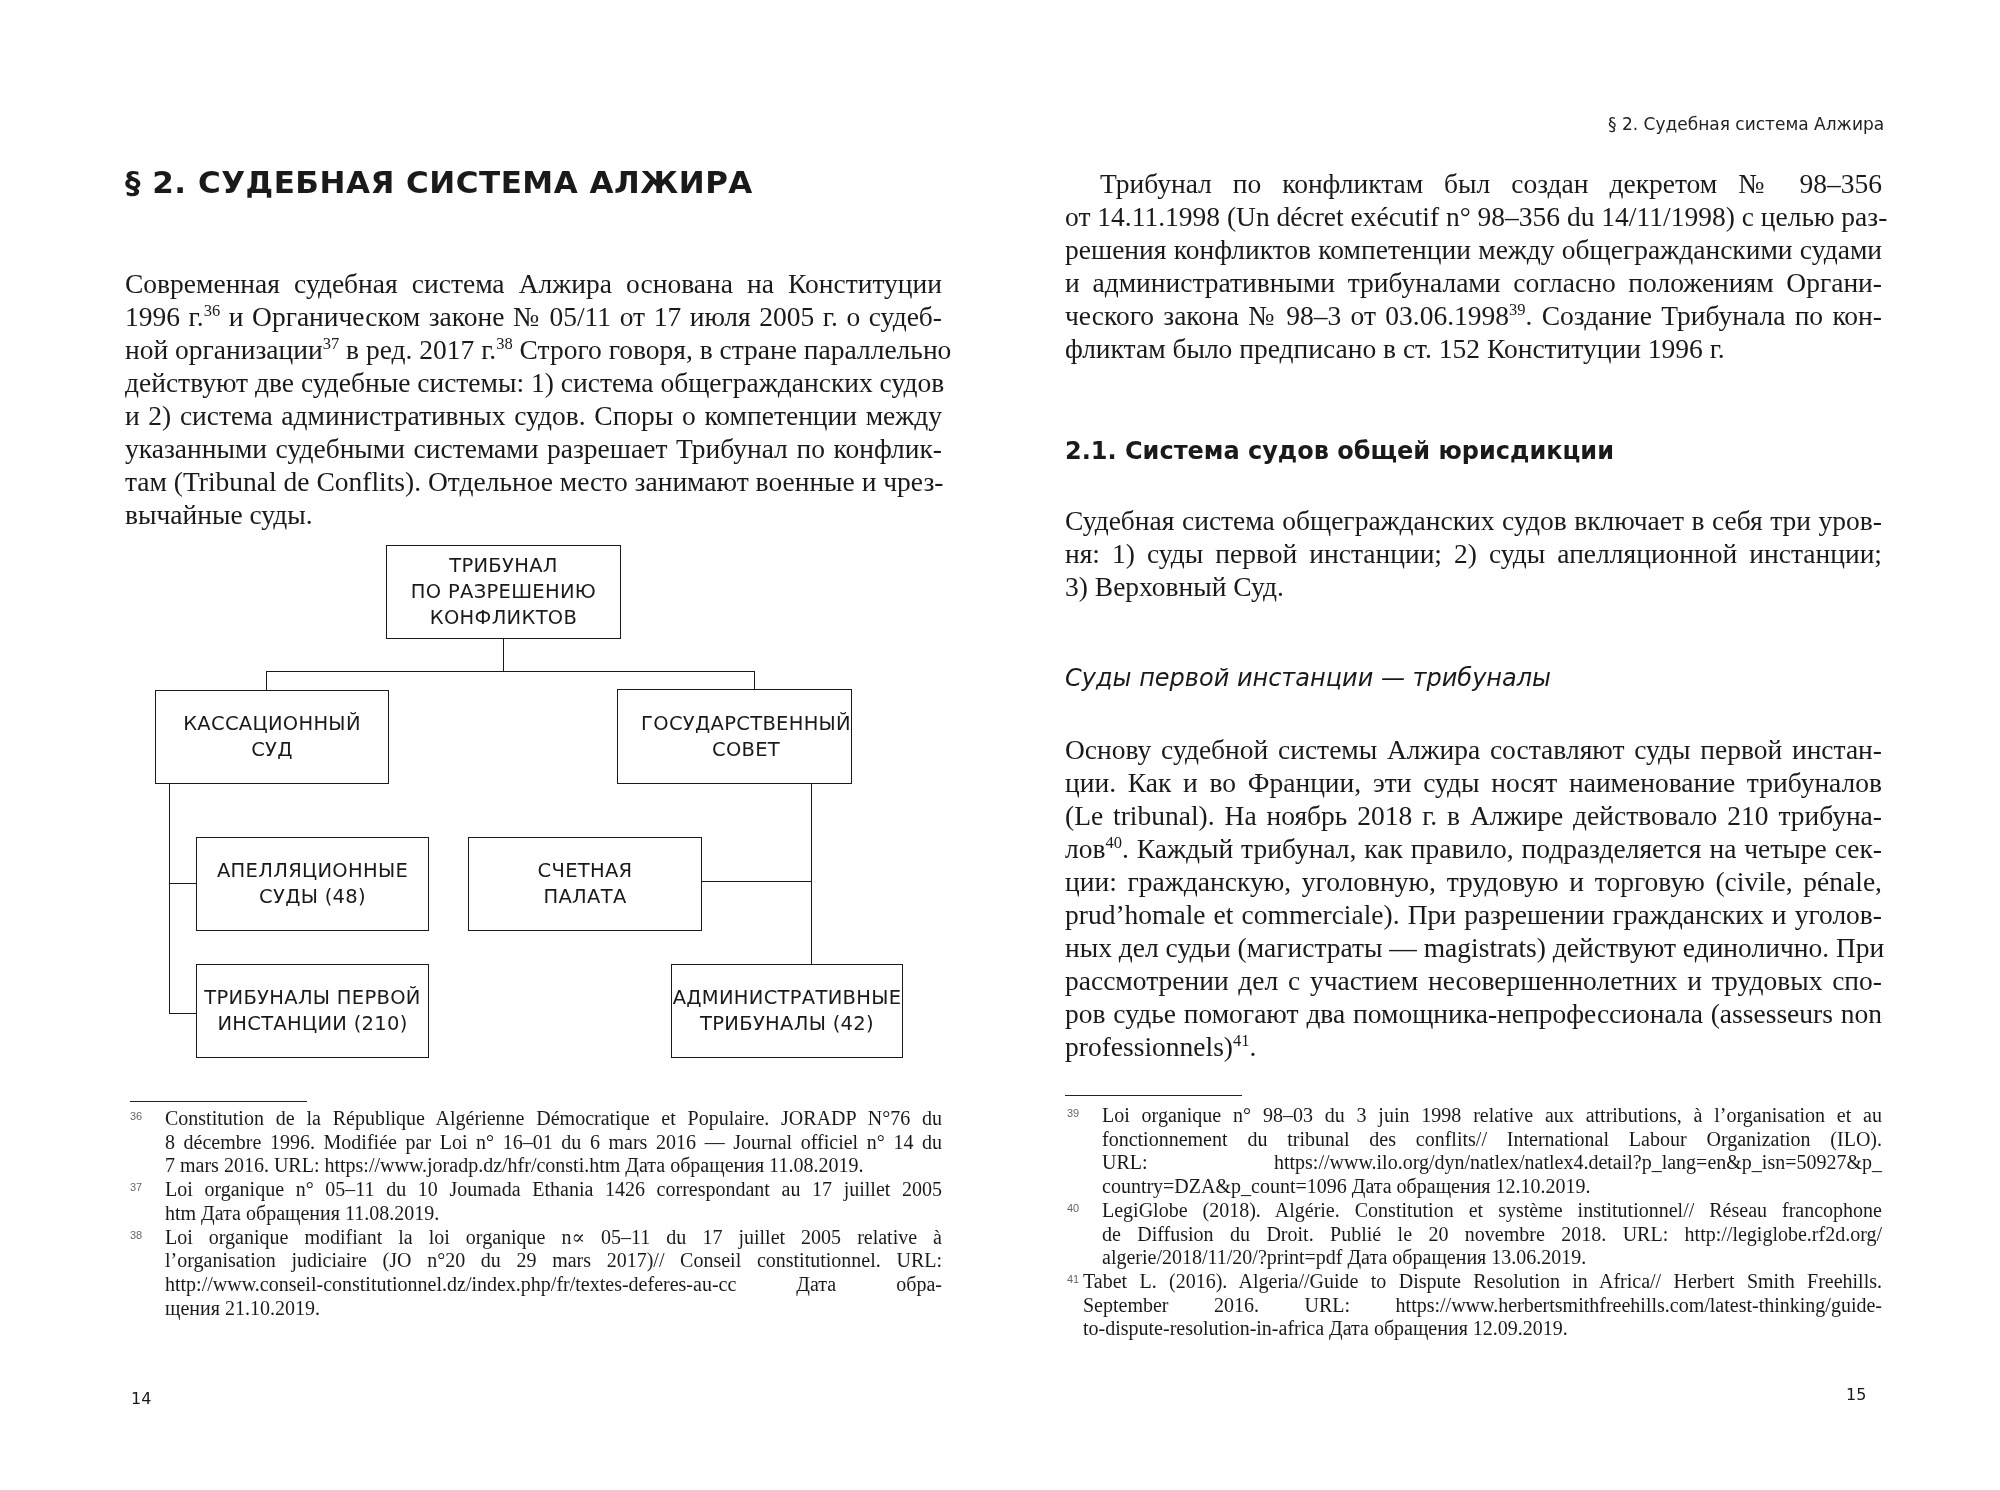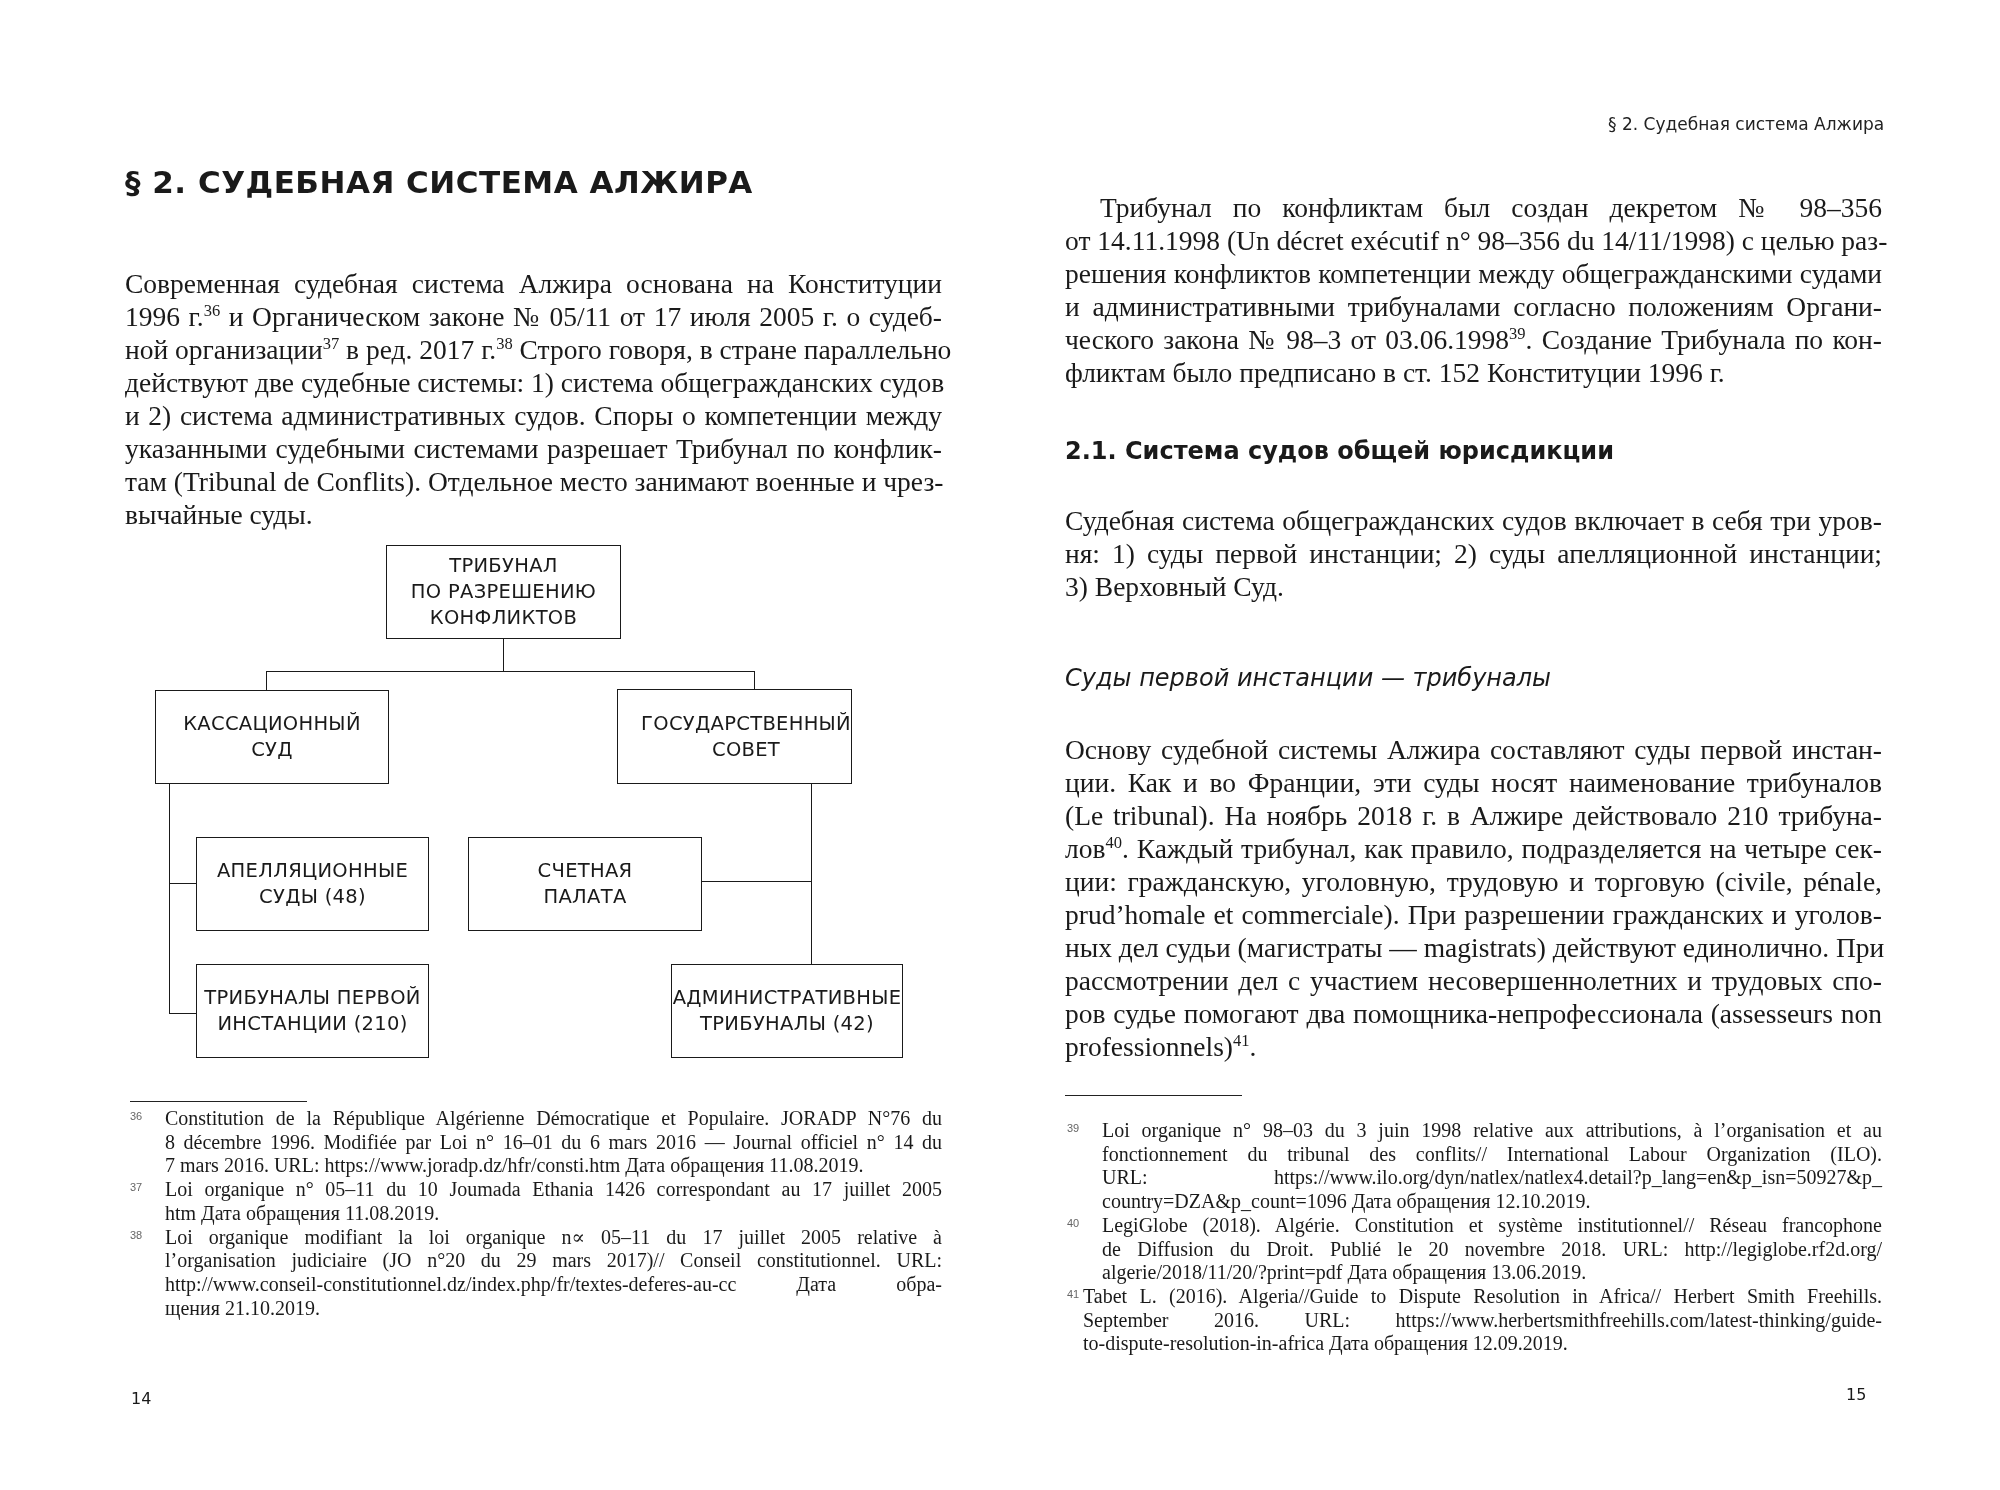--- a/index.html
+++ b/index.html
@@ -148,21 +148,21 @@
   </div>
 
   <div class="abs page-num" style="left:131px; top:1389px;">14</div>
 </div>
 
 <div class="page page-right">
 
   <div class="abs running-head sans">§ 2. Судебная система Алжира</div>
 
   <div class="abs body-text" style="left:65px; top:167px; width:817px;">
-    <span class="ln" style="padding-left:35px;margin-top:24px;">Трибунал по конфликтам был создан декретом № 98–356</span>
+    <span class="ln" style="padding-left:35px;">Трибунал по конфликтам был создан декретом № 98–356</span>
     <span class="ln">от 14.11.1998 (Un décret exécutif n° 98–356 du 14/11/1998) с целью раз-</span>
     <span class="ln">решения конфликтов компетенции между общегражданскими судами</span>
     <span class="ln">и административными трибуналами согласно положениям Органи-</span>
     <span class="ln"><span>ческого закона № 98–3 от 03.06.1998</span><sup>39</sup><span>. Создание Трибунала по кон-</span></span>
     <span class="ln last">фликтам было предписано в ст. 152 Конституции 1996 г.</span>
   </div>
 
   <div class="abs h2 sans" style="left:65px; top:437px;">2.1. Система судов общей юрисдикции</div>
 
   <div class="abs body-text" style="left:65px; top:504px; width:817px;">
@@ -184,21 +184,21 @@
     <span class="ln">рассмотрении дел с участием несовершеннолетних и трудовых спо-</span>
     <span class="ln">ров судье помогают два помощника-непрофессионала (assesseurs non</span>
     <span class="ln last"><span>professionnels)</span><sup>41</sup><span>.</span></span>
   </div>
 
   <div class="abs fn-rule" style="left:65px; top:1095px; width:177px;"></div>
 
   <div class="abs fn" style="left:67px; top:1104px; width:815px;">
     <div class="fn-item">
       <span class="fn-num" style="left:0;">39</span>
-      <div class="fn-text" style="margin-left:35px;margin-top:15px;">
+      <div class="fn-text" style="margin-left:35px;">
         <span class="ln">Loi organique n° 98–03 du 3 juin 1998 relative aux attributions, à l’organisation et au</span>
         <span class="ln">fonctionnement du tribunal des conflits// International Labour Organization (ILO).</span>
         <span class="ln">URL: https://www.ilo.org/dyn/natlex/natlex4.detail?p_lang=en&amp;p_isn=50927&amp;p_</span>
         <span class="ln last">country=DZA&amp;p_count=1096 Дата обращения 12.10.2019.</span>
       </div>
     </div>
     <div class="fn-item">
       <span class="fn-num" style="left:0;">40</span>
       <div class="fn-text" style="margin-left:35px;">
         <span class="ln">LegiGlobe (2018). Algérie. Constitution et système institutionnel// Réseau francophone</span>

